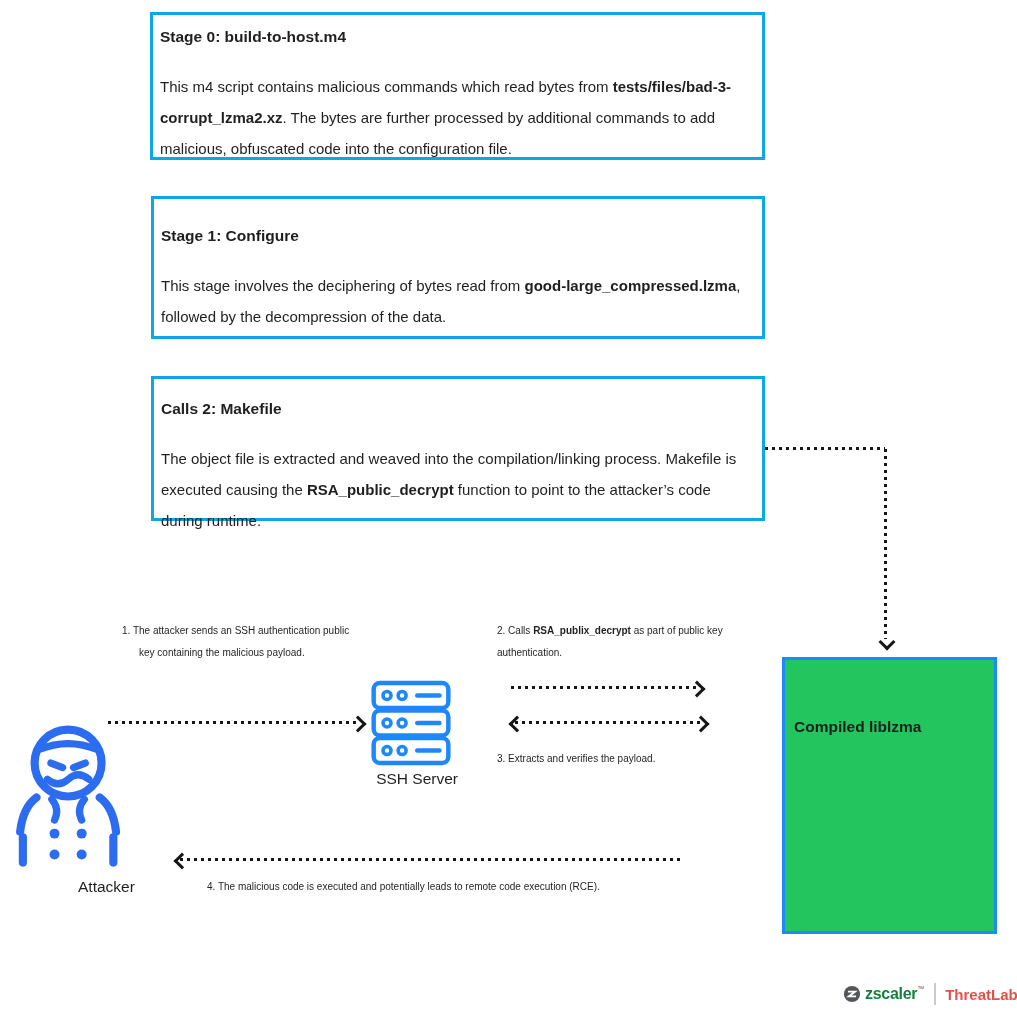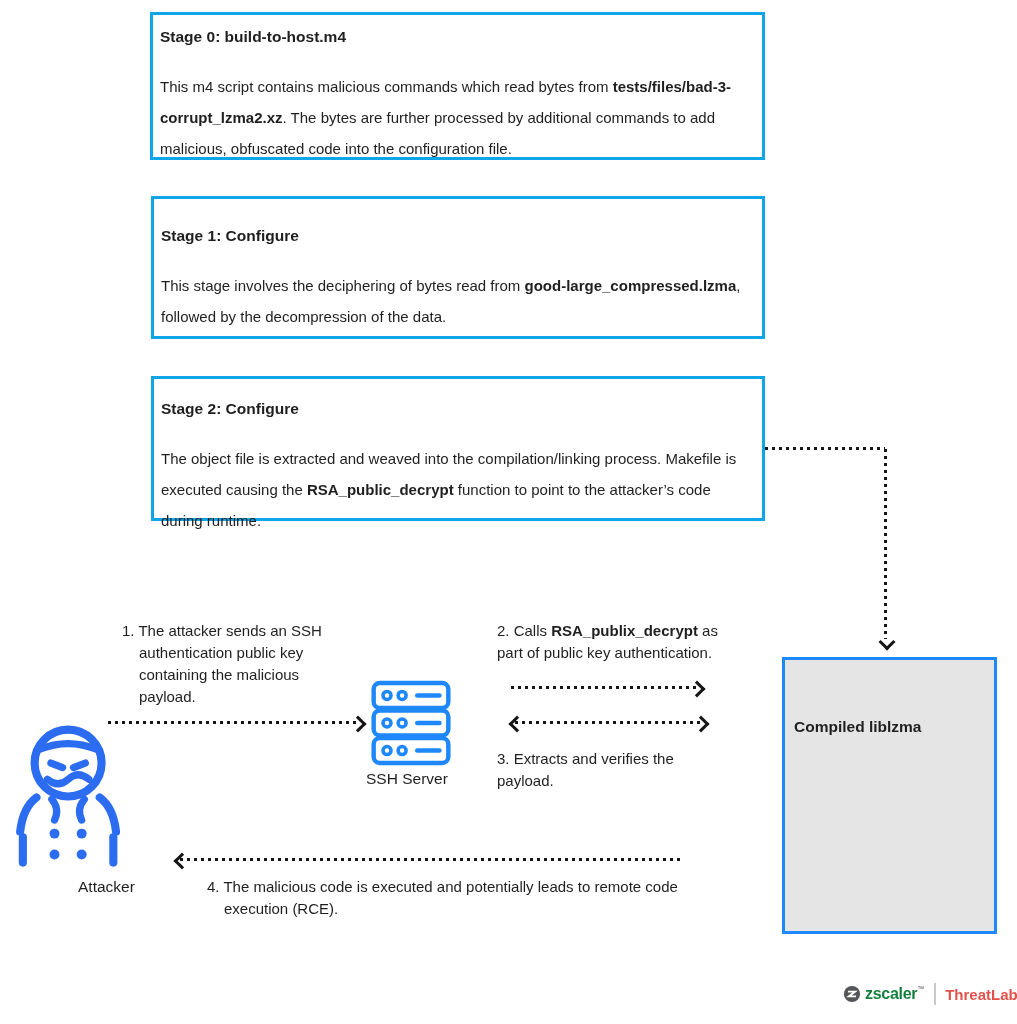--- a/index.html
+++ b/index.html
@@ -14,35 +14,35 @@
   }
   .stage.s0{left:150px;top:12px;width:615px;height:148px;padding-top:11px;}
   .stage.s1{left:151px;top:196px;width:614px;height:143px;padding-top:26px;}
   .stage.s2{left:151px;top:376px;width:614px;height:145px;padding-top:19px;}
   .stage-title{font-size:15.5px;font-weight:700;line-height:21px;margin-bottom:24px;}
   .stage-body{font-size:15px;line-height:31px;max-width:580px;}
   .stage-body b,.rich b{font-weight:700;}
   
   .compiled{
     position:absolute;left:782px;top:657px;width:215px;height:277px;box-sizing:border-box;
-    border:3px solid #1e88fd;background:#e5e5e5;padding:58px 12px 0 9px;
+    border:3px solid #1e88fd;background:#22c55e;padding:58px 12px 0 9px;
   }
   .compiled-title{font-size:15.5px;font-weight:700;margin-bottom:23px;}
   .compiled-body{font-size:15px;line-height:22.5px;}
   
   .dotline{position:absolute;height:3px;
     background-image:repeating-linear-gradient(90deg,#161616 0 3px,transparent 3px 7px);}
   .dotline-v{position:absolute;width:3px;
     background-image:repeating-linear-gradient(180deg,#161616 0 3px,transparent 3px 7px);}
   .chev{position:absolute;width:9px;height:9px;border-top:3px solid #161616;border-right:3px solid #161616;}
   .chev.right{transform:rotate(45deg);}
   .chev.left{transform:rotate(-135deg);}
   .chev.down{transform:rotate(135deg);}
   
-  .note{position:absolute;font-size:15px;line-height:22px;}
+  .note{position:absolute;font-size:10px;line-height:22px;}
   .hang{padding-left:17px;text-indent:-17px;}
   .icon-label{position:absolute;font-size:15.5px;}
   
   .logo{position:absolute;left:843px;top:983px;display:flex;align-items:center;}
   .logo-brand{font-size:16px;font-weight:700;color:#15803d;letter-spacing:-0.3px;margin-left:4px;}
   .logo-tm{font-size:7px;color:#54565a;align-self:flex-start;margin-top:2px;}
   .logo-div{width:2px;height:22px;background:#c9cacc;margin:0 9px 0 10px;}
   .logo-sub{font-size:15px;font-weight:700;color:#e2514a;}
   svg{display:block;}
 </style>
@@ -55,21 +55,21 @@
     <div class="stage-title">Stage 0: build-to-host.m4</div>
     <div class="stage-body rich"><span>This m4 script contains malicious commands which read bytes from </span><b>tests/files/bad-3-corrupt_lzma2.xz</b><span>. The bytes are further processed by additional commands to add malicious, obfuscated code into the configuration file.</span></div>
   </div>
 
   <div class="stage s1">
     <div class="stage-title">Stage 1: Configure</div>
     <div class="stage-body rich"><span>This stage involves the deciphering of bytes read from </span><b>good-large_compressed.lzma</b><span>, followed by the decompression of the data.</span></div>
   </div>
 
   <div class="stage s2">
-    <div class="stage-title">Stage 2: Configure</div>
+    <div class="stage-title">Calls 2: Makefile</div>
     <div class="stage-body rich"><span>The object file is extracted and weaved into the compilation/linking process. Makefile is executed causing the </span><b>RSA_public_decrypt</b><span> function to point to the attacker’s code during runtime.</span></div>
   </div>
 
   <div class="dotline" style="left:765px;top:447px;width:120px;"></div>
   <div class="dotline-v" style="left:884px;top:449px;height:190px;"></div>
   <span class="chev down" style="left:881px;top:636px;"></span>
 
   <div class="note hang" style="left:122px;top:620px;width:214px;">1. The attacker sends an SSH authentication public key containing the malicious payload.</div>
 
   <div class="dotline" style="left:108px;top:721px;width:252px;">
@@ -106,21 +106,21 @@
       <circle cx="35" cy="17" r="4.5" stroke="#1e88fa" stroke-width="4"></circle>
       <path d="M52 17 L77 17" stroke="#1e88fa" stroke-width="5" stroke-linecap="round"></path>
       <circle cx="18" cy="48" r="4.5" stroke="#1e88fa" stroke-width="4"></circle>
       <circle cx="35" cy="48" r="4.5" stroke="#1e88fa" stroke-width="4"></circle>
       <path d="M52 48 L77 48" stroke="#1e88fa" stroke-width="5" stroke-linecap="round"></path>
       <circle cx="18" cy="79" r="4.5" stroke="#1e88fa" stroke-width="4"></circle>
       <circle cx="35" cy="79" r="4.5" stroke="#1e88fa" stroke-width="4"></circle>
       <path d="M52 79 L77 79" stroke="#1e88fa" stroke-width="5" stroke-linecap="round"></path>
     </svg>
   </div>
-  <div class="icon-label" style="left:366px;top:770px;width:92px;text-align:left;">SSH Server</div>
+  <div class="icon-label" style="left:366px;top:770px;width:92px;text-align:right;">SSH Server</div>
 
   <div class="note rich" style="left:497px;top:620px;width:250px;"><span>2. Calls </span><b>RSA_publix_decrypt</b><span> as part of public key authentication.</span></div>
 
   <div class="dotline" style="left:511px;top:686px;width:188px;">
     <span class="chev right" style="right:-4px;top:-3px;"></span>
   </div>
 
   <div class="dotline" style="left:515px;top:721px;width:188px;">
     <span class="chev left" style="left:-4px;top:-3px;"></span>
     <span class="chev right" style="right:-4px;top:-3px;"></span>

